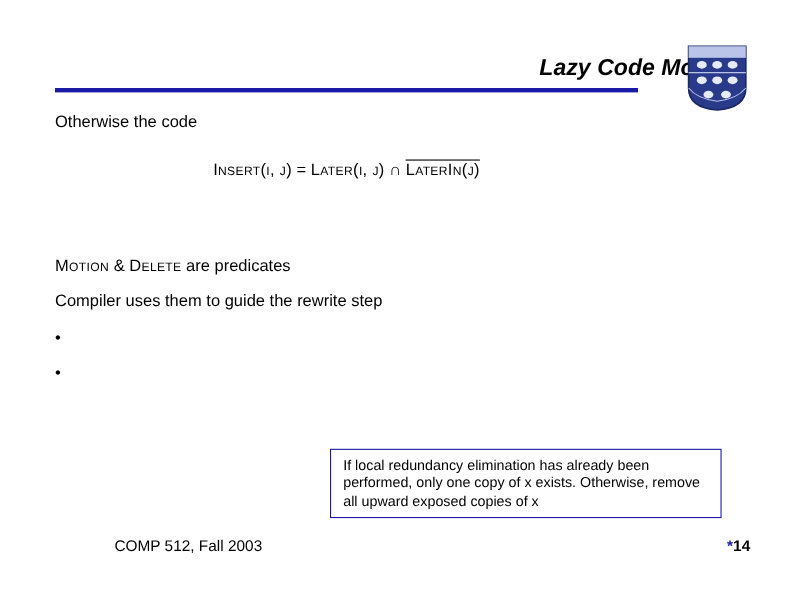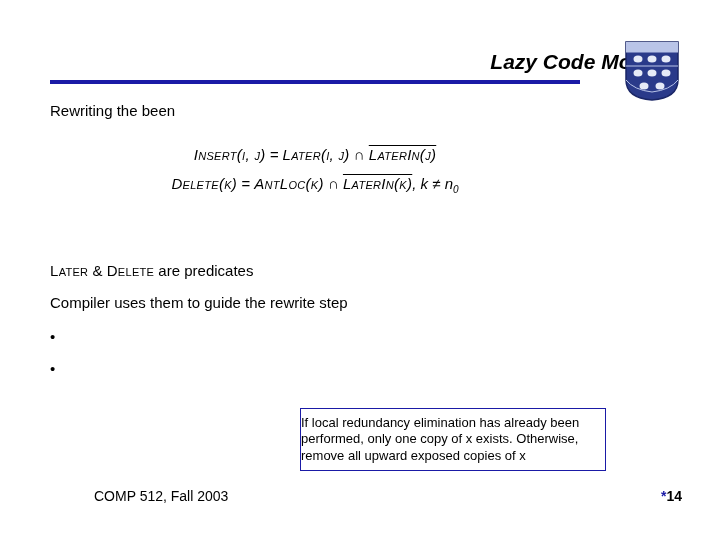--- a/index.html
+++ b/index.html
@@ -35,21 +35,20 @@
   .subtitle {
     font-size: 15px;
     margin-bottom: 22px;
   }
   .eqs {
     font-size: 15px;
     text-align: center;
     width: 530px;
     line-height: 1.9;
     margin-bottom: 60px;
-    font-style: italic;
   }
   .eqs .line { white-space: nowrap; }
   .sc { font-variant: small-caps; letter-spacing: 0.3px; }
   .over { text-decoration: overline; text-decoration-thickness: 1.2px; }
   .sub { font-size: 10px; vertical-align: sub; }
   .body-text {
     font-size: 15px;
     line-height: 1.6;
   }
   .body-text p { margin-bottom: 8px; }
@@ -65,29 +64,29 @@
     line-height: 1.6;
   }
   .bullets .txt {
     font-size: 15px;
     line-height: 1.6;
   }
   .note-box {
     position: absolute;
     left: 300px;
     top: 408px;
-    width: 306px;
+    width: 356px;
     border: 1.5px solid #1a1aa6;
-    padding: 6px 0;
+    padding: 6px 11px;
     font-size: 13px;
     line-height: 1.25;
   }
   .footer-left {
     position: absolute;
-    left: 94px;
+    left: 104px;
     bottom: 36px;
     font-size: 14px;
   }
   .footer-right {
     position: absolute;
     right: 38px;
     bottom: 36px;
     font-size: 14px;
     font-weight: bold;
   }
@@ -107,34 +106,31 @@
     <ellipse cx="14" cy="33" rx="4.5" ry="3.5"></ellipse>
       <ellipse cx="28" cy="33" rx="4.5" ry="3.5"></ellipse>
       <ellipse cx="42" cy="33" rx="4.5" ry="3.5"></ellipse>
     <ellipse cx="20" cy="46" rx="4.5" ry="3.5"></ellipse>
       <ellipse cx="36" cy="46" rx="4.5" ry="3.5"></ellipse>
   </g>
 </svg>
 
 <div class="title">Lazy Code Motion</div>
 <div class="rule"></div>
-<div class="subtitle">Rewriting the been</div>
+<div class="subtitle">Otherwise the code</div>
 
 <div class="eqs">
   <div class="line">
     <span class="sc">Insert(i, j)</span><span> = </span><span class="sc">Later(i, j)</span><span> ∩ </span><span class="sc over">LaterIn(j)</span>
   </div>
-  <div class="line">
-    <span class="sc">Delete(k)</span><span> = </span><span class="sc">AntLoc(k)</span><span> ∩ </span><span class="sc over">LaterIn(k)</span><span>, k ≠ n</span><span class="sub">0</span>
-  </div>
 </div>
 
 <div class="body-text">
   <p>
-    <span class="sc">Later</span><span> &amp; </span><span class="sc">Delete</span><span> are predicates</span>
+    <span class="sc">Motion</span><span> &amp; </span><span class="sc">Delete</span><span> are predicates</span>
   </p>
   <p>Compiler uses them to guide the rewrite step</p>
 
   <div class="bullets">
     <div class="row">
       <div class="dot">•</div>
     </div>
     <div class="row">
       <div class="dot">•</div>
     </div>

